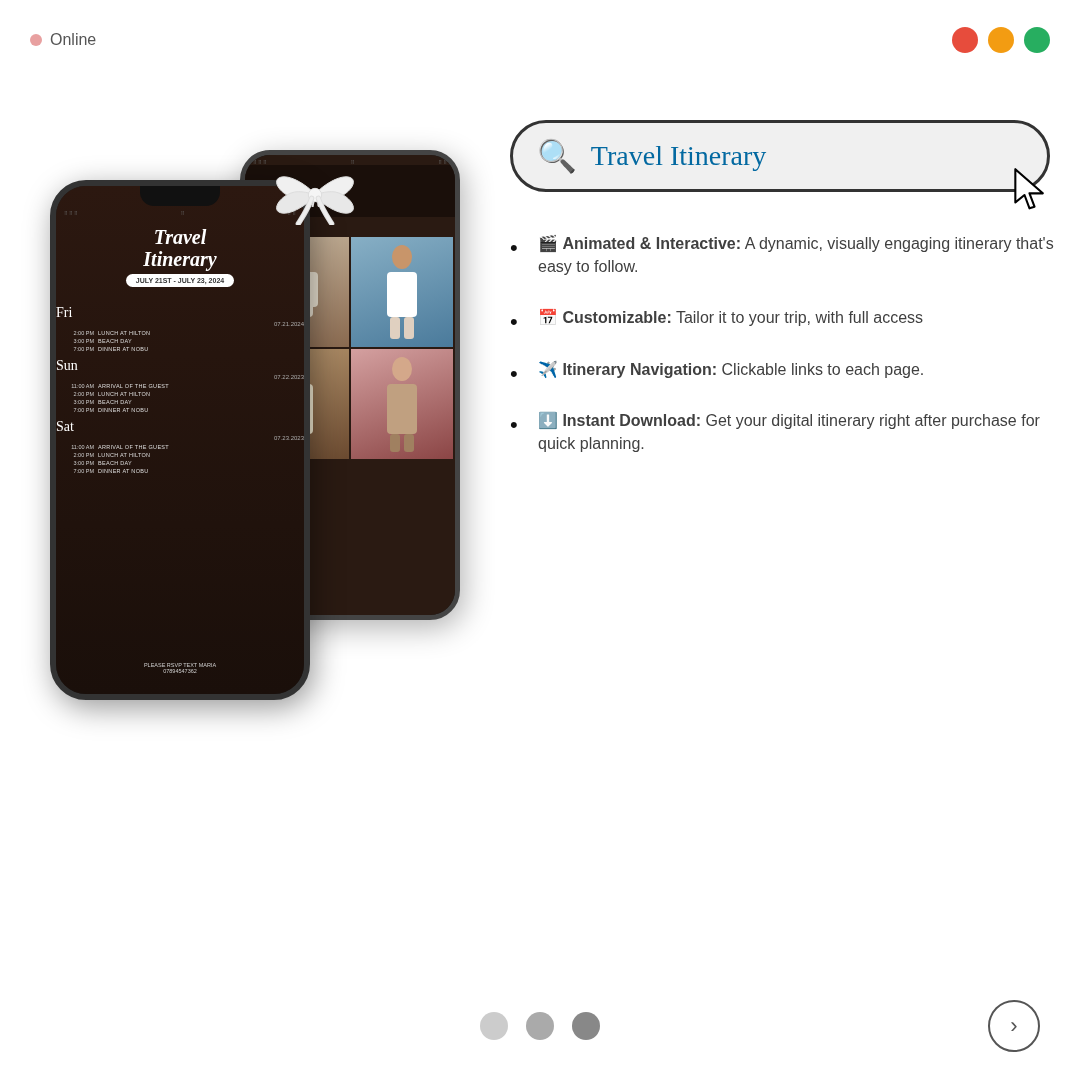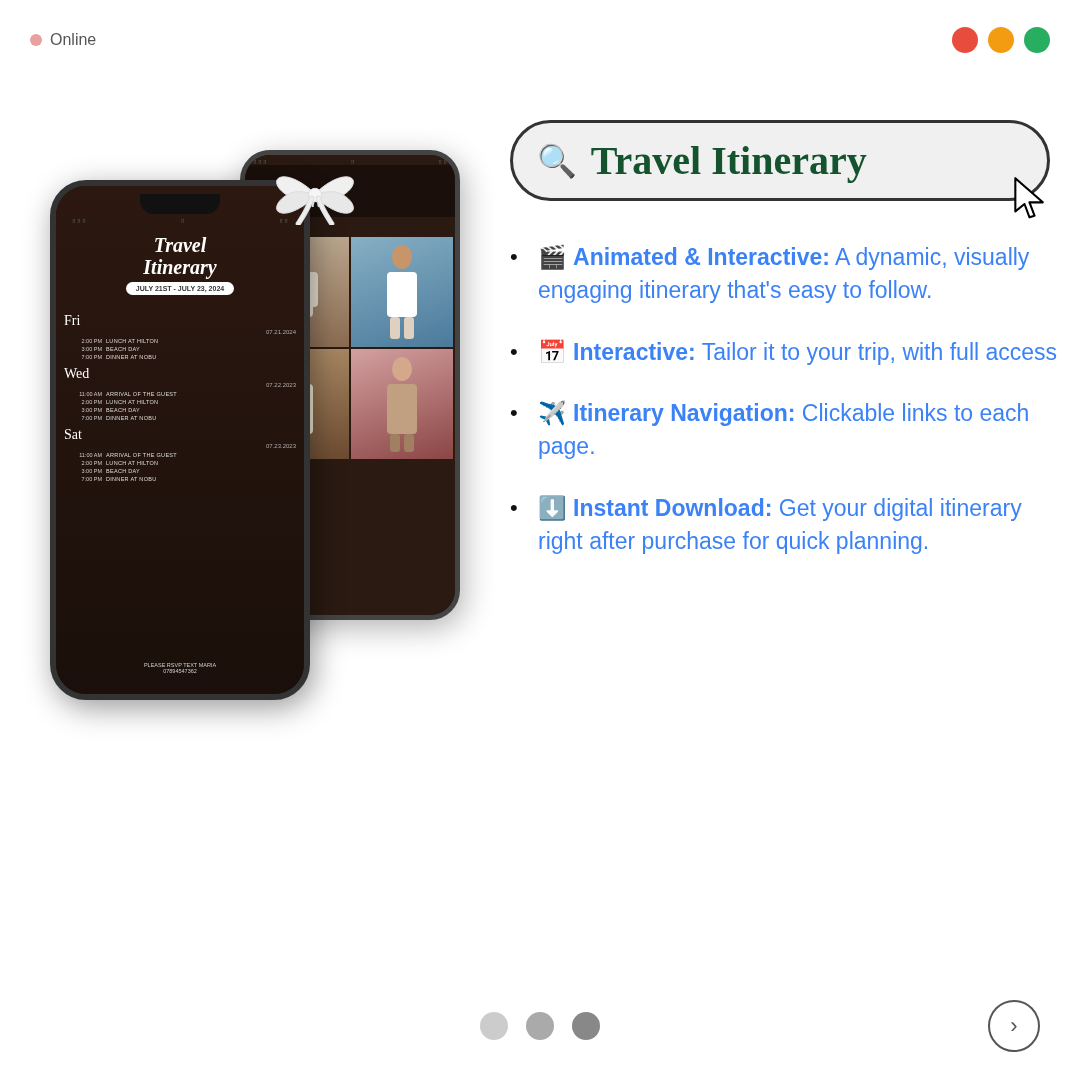--- a/index.html
+++ b/index.html
@@ -77,21 +77,20 @@
       background: #111;
       border-radius: 0 0 14px 14px;
       margin: 0 auto;
       position: relative;
       z-index: 10;
     }
     .phone-screen {
       width: 100%;
       height: 100%;
       background: linear-gradient(180deg, #2c1810 0%, #1a0f0a 100%);
-      padding: 8px;
       overflow: hidden;
     }
     .phone-header {
       text-align: center;
       padding: 10px 0 8px;
     }
     .phone-title {
       color: #fff;
       font-size: 20px;
       font-weight: bold;
@@ -229,47 +228,47 @@
       margin-bottom: 40px;
       width: 540px;
       position: relative;
     }
     .search-icon {
       font-size: 32px;
       margin-right: 14px;
       color: #333;
     }
     .search-text {
-      font-size: 40px;
-      font-weight: bold;
-      color: #14532d;
+      font-size: 28px;
+      font-weight: normal;
+      color: #0369a1;
       font-family: Georgia, serif;
     }
     .cursor-arrow {
       position: absolute;
       right: -10px;
       bottom: -30px;
     }
     .cursor-arrow svg {
       width: 50px;
       height: 50px;
     }
 
     
     .features {
       list-style: none;
       padding: 0;
     }
     .features li {
-      font-size: 23px;
+      font-size: 16px;
       line-height: 1.45;
       margin-bottom: 28px;
       padding-left: 28px;
       position: relative;
-      color: #3b82f6;
+      color: #404040;
       font-family: Arial, sans-serif;
     }
     .features li::before {
       content: '•';
       position: absolute;
       left: 0;
       top: 0;
       font-size: 22px;
       color: #111;
     }
@@ -441,21 +440,21 @@
           <span class="event-time">3:00 PM</span>
           <span class="event-name">BEACH DAY</span>
         </div>
         <div class="day-event">
           <span class="event-time">7:00 PM</span>
           <span class="event-name">DINNER AT NOBU</span>
         </div>
       </div>
 
       <div class="phone-day-section">
-        <div class="day-label">Wed</div>
+        <div class="day-label">Sun</div>
         <div class="day-date">07.22.2023</div>
         <div class="day-event">
           <span class="event-time">11:00 AM</span>
           <span class="event-name">ARRIVAL OF THE GUEST</span>
         </div>
         <div class="day-event">
           <span class="event-time">2:00 PM</span>
           <span class="event-name">LUNCH AT HILTON</span>
         </div>
         <div class="day-event">
@@ -507,21 +506,21 @@
         <polygon points="5,5 5,45 16,36 22,52 28,50 22,34 38,34" fill="white" stroke="black" stroke-width="2.5" stroke-linejoin="round"></polygon>
       </svg>
     </div>
   </div>
 
   <ul class="features">
     <li>
       <span class="emoji">🎬 </span><span class="bold">Animated &amp; Interactive:</span><span> A dynamic, visually engaging itinerary that's easy to follow.</span>
     </li>
     <li>
-      <span class="emoji">📅 </span><span class="bold">Interactive:</span><span> Tailor it to your trip, with full access</span>
+      <span class="emoji">📅 </span><span class="bold">Customizable:</span><span> Tailor it to your trip, with full access</span>
     </li>
     <li>
       <span class="emoji">✈️ </span><span class="bold">Itinerary Navigation:</span><span> Clickable links to each page.</span>
     </li>
     <li>
       <span class="emoji">⬇️ </span><span class="bold">Instant Download:</span><span> Get your digital itinerary right after purchase for quick planning.</span>
     </li>
   </ul>
 
 </div>

